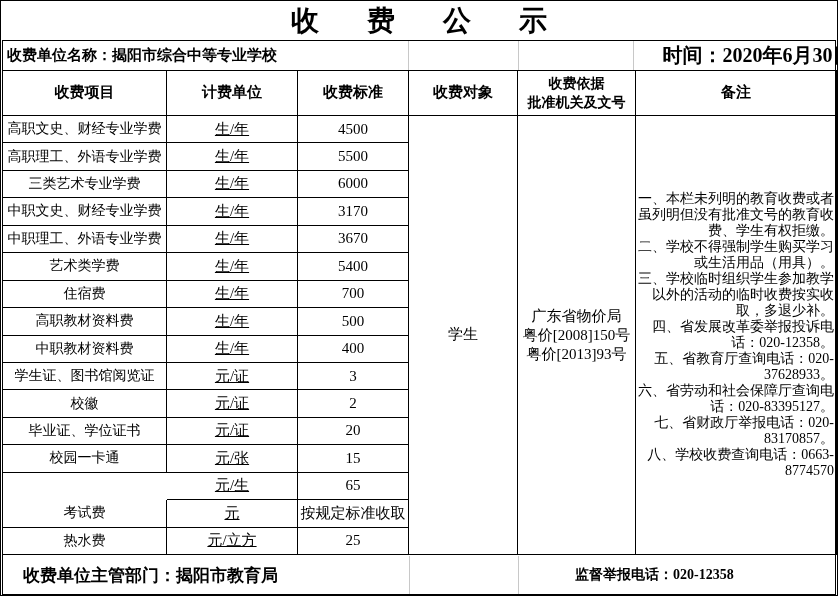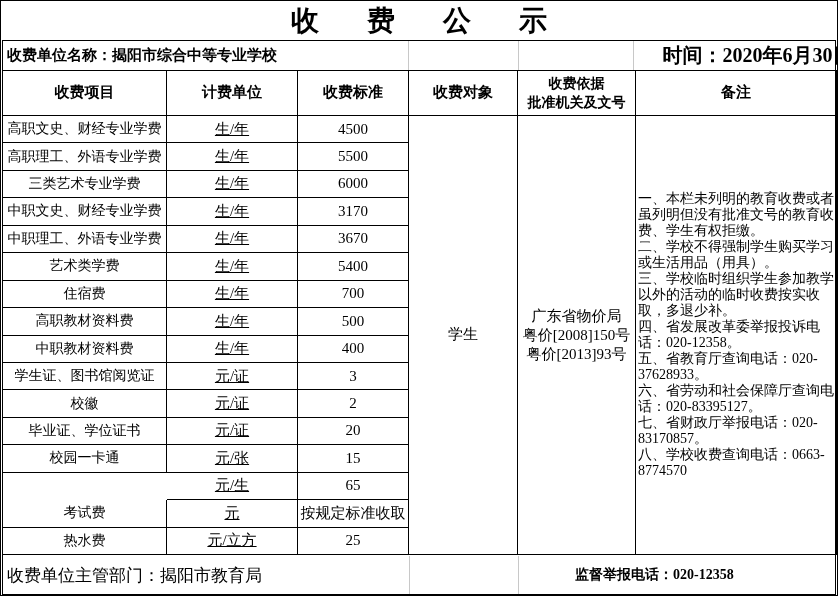--- a/index.html
+++ b/index.html
@@ -97,34 +97,34 @@
     grid-column: 4; grid-row: 2 / 18;
     font-size: 15px;
   }
   .m-basis {
     grid-column: 5; grid-row: 2 / 18;
     font-size: 15px; white-space: pre-line; line-height: 19px;
   }
   .m-remarks {
     grid-column: 6; grid-row: 2 / 18;
     font-size: 14px; white-space: pre-line; line-height: 16px;
-    text-align: left;
+    text-align: right;
   }
 
   
   .footer-row {
     position: absolute;
     left: 1px; top: 554px;
     width: 834px; height: 40px;
   }
   .footer-row .dept {
     position: absolute;
-    left: 5px; top: 0; height: 40px;
+    left: 21px; top: 0; height: 40px;
     display: flex; align-items: center;
-    font-size: 17px; font-weight: normal;
+    font-size: 17px; font-weight: bold;
     white-space: nowrap;
   }
   .footer-row .hotline {
     position: absolute;
     left: 573px; top: 0; height: 40px;
     display: flex; align-items: center;
     font-size: 14px; font-weight: bold;
     white-space: nowrap;
   }
   .footer-row .g1 { left: 407px; }

